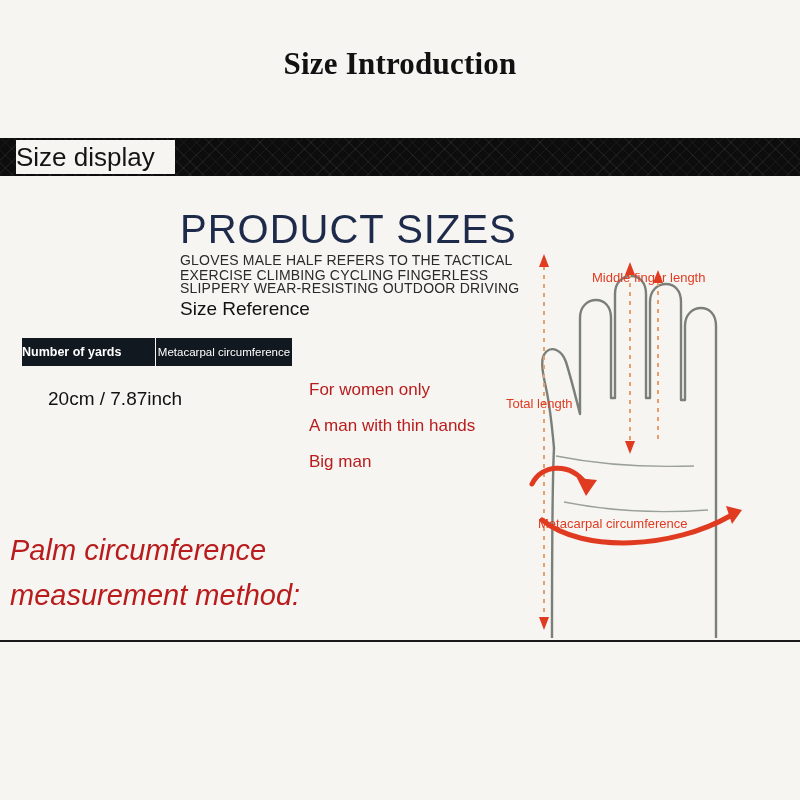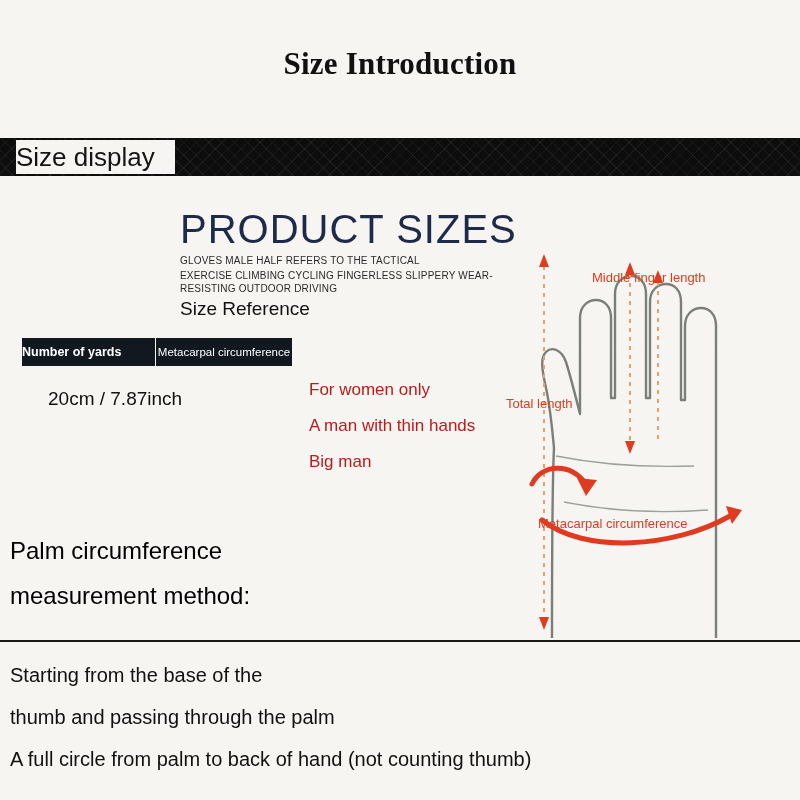--- a/index.html
+++ b/index.html
@@ -68,21 +68,21 @@
     text-align: left;
   }
   .ps-title {
     font-family: "Liberation Sans", sans-serif;
     font-size: 40px;
     letter-spacing: 1px;
     color: #1d2a4a;
     line-height: 46px;
   }
   .ps-sub {
-    font-size: 10px;
+    font-size: 14px;
     letter-spacing: 0.2px;
     color: #2a2a2a;
     line-height: 13px;
     margin-top: 2px;
   }
   .ps-ref {
     font-size: 19px;
     color: #111;
     margin-top: 2px;
     line-height: 24px;
@@ -150,24 +150,25 @@
   }
   .hand-wrap svg {
     display: block;
   }
 
   
   .palm-head {
     position: absolute;
     top: 528px;
     left: 10px;
-    font-size: 24px;
-    color: #000000;
+    font-size: 29px;
+    color: #b91c1c;
     line-height: 45px;
     white-space: nowrap;
+    font-style: italic;
   }
   .rule {
     position: absolute;
     top: 640px;
     left: 0;
     width: 800px;
     height: 2px;
     background: #1a1a1a;
   }
   .steps {
@@ -281,19 +282,14 @@
     </svg>
   </div>
 
   <div class="palm-head">
     <div>Palm circumference</div>
     <div>measurement method:</div>
   </div>
 
   <div class="rule"></div>
 
-  <div class="steps">
-    <div>Starting from the base of the</div>
-    <div>thumb and passing through the palm</div>
-    <div>A full circle from palm to back of hand (not counting thumb)</div>
-  </div>
 
 </div>
 
 </body></html>

